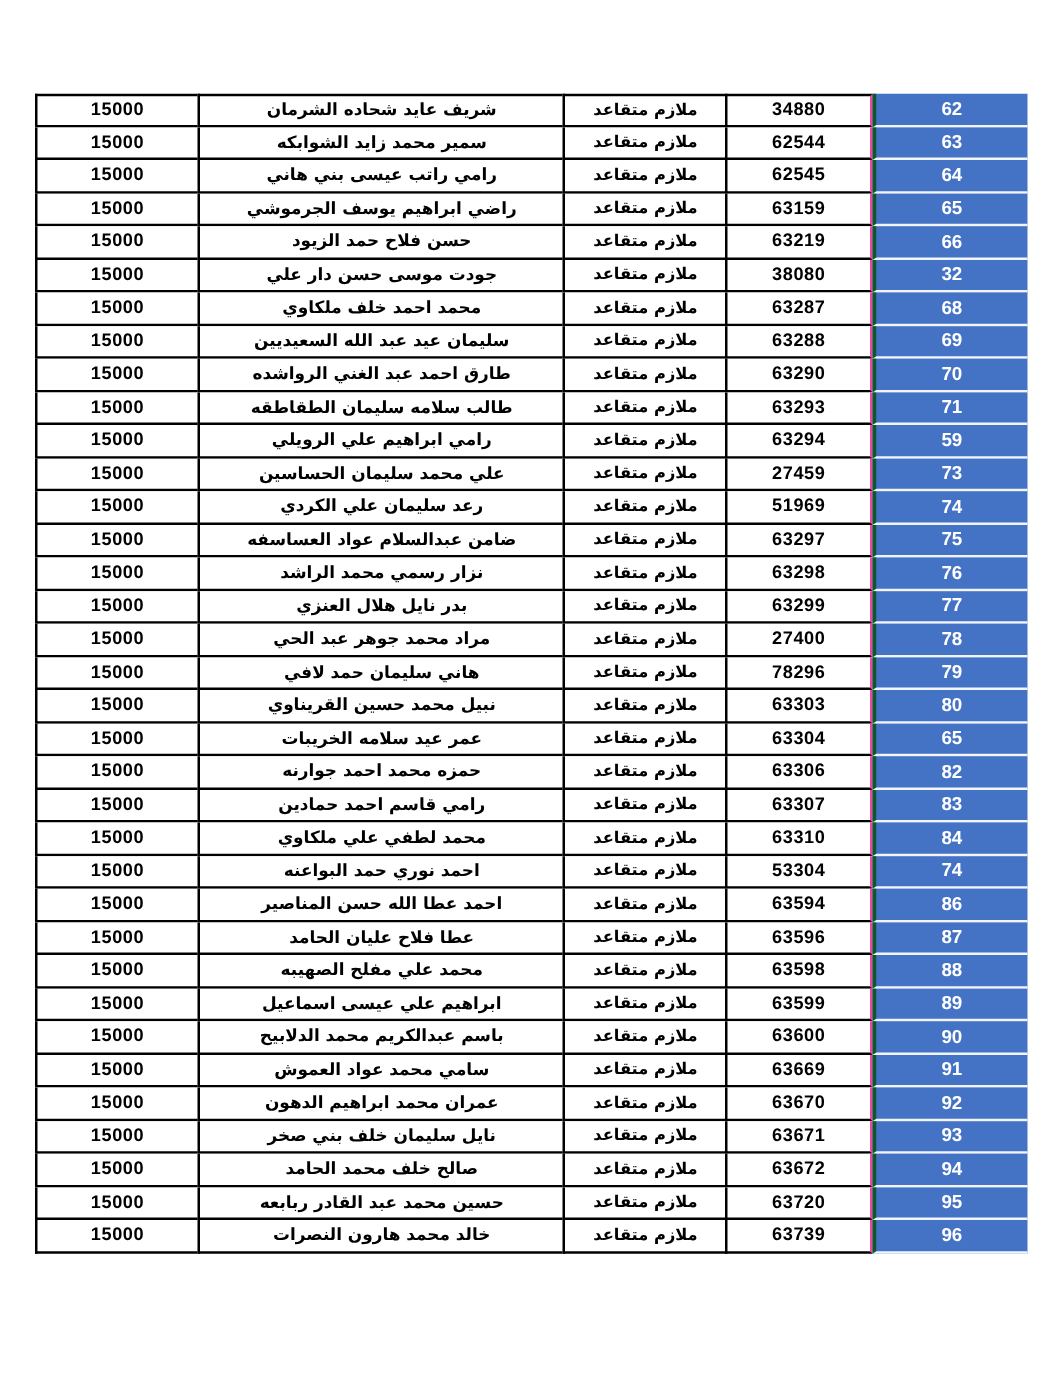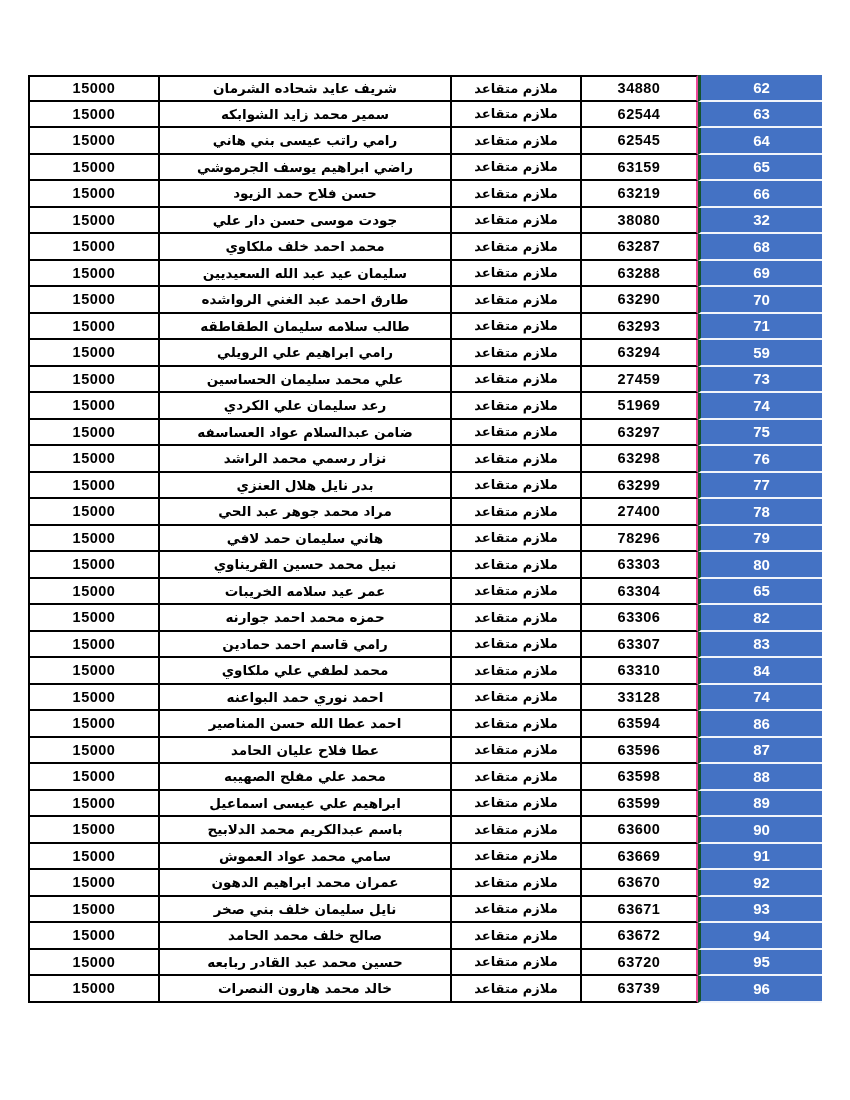--- a/index.html
+++ b/index.html
@@ -264,21 +264,21 @@
     <td class="cell-black name-cell" dir="rtl">محمد لطفي علي ملكاوي</td>
     <td class="cell-black rank-cell" dir="rtl">ملازم متقاعد</td>
     <td class="cell-black id-cell">63310</td>
     <td class="index-cell">84</td>
   </tr>
 
   <tr>
     <td class="cell-black money-cell">15000</td>
     <td class="cell-black name-cell" dir="rtl">احمد نوري حمد البواعنه</td>
     <td class="cell-black rank-cell" dir="rtl">ملازم متقاعد</td>
-    <td class="cell-black id-cell">33128</td>
+    <td class="cell-black id-cell">53304</td>
     <td class="index-cell">74</td>
   </tr>
 
   <tr>
     <td class="cell-black money-cell">15000</td>
     <td class="cell-black name-cell" dir="rtl">احمد عطا الله حسن المناصير</td>
     <td class="cell-black rank-cell" dir="rtl">ملازم متقاعد</td>
     <td class="cell-black id-cell">63594</td>
     <td class="index-cell">86</td>
   </tr>

